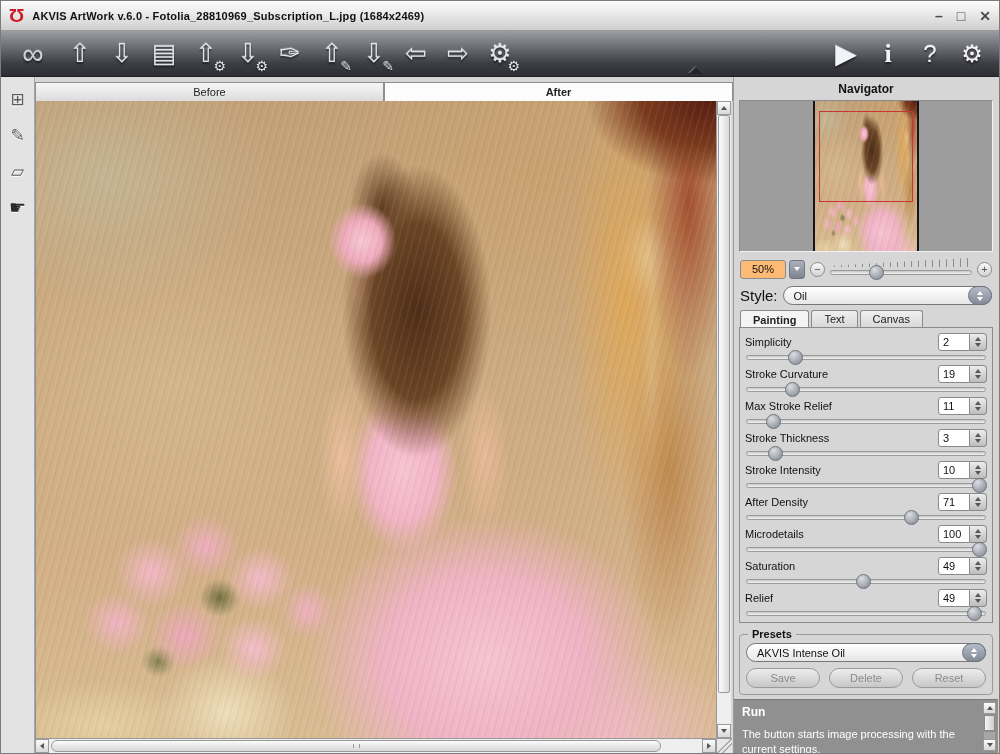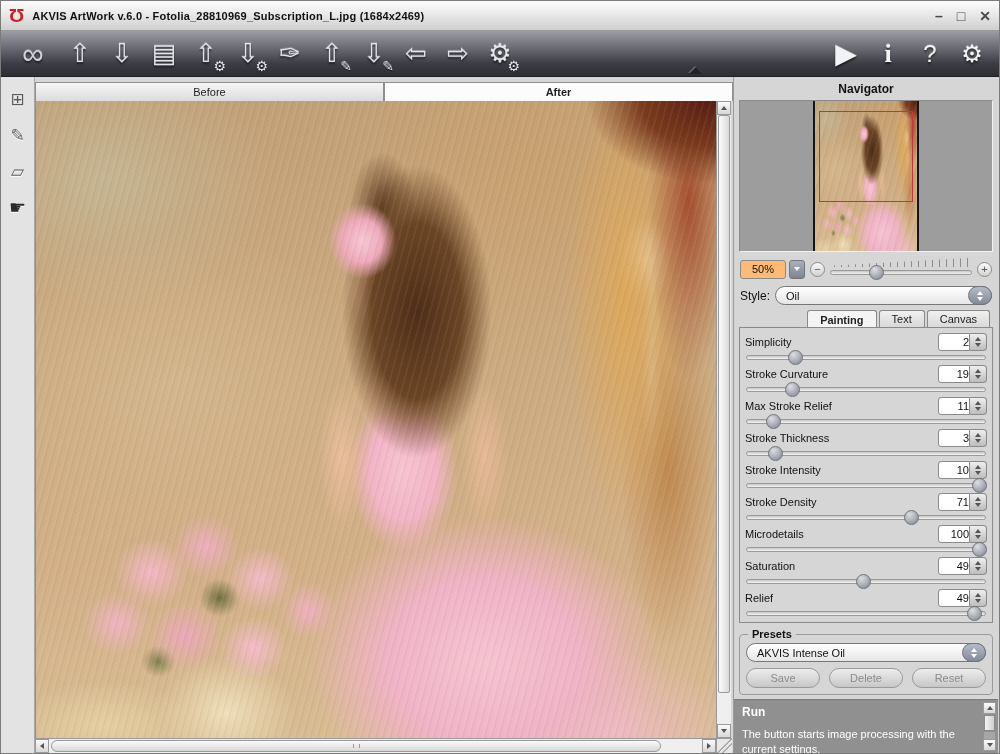--- a/index.html
+++ b/index.html
@@ -126,34 +126,34 @@
   .zoom-slider { position:relative; flex:1; height:22px; }
   .zoom-ticks { position:absolute; left:4px; right:4px; top:0; height:9px;
     background:repeating-linear-gradient(to right,#8c8c8c 0 1px, transparent 1px 7px);
     clip-path:polygon(0 100%, 0 82%, 100% 0, 100% 100%); }
   .zoom-track { position:absolute; left:0; right:0; top:12px; height:5px; border-radius:3px;
     background:linear-gradient(#c6c6c6,#f2f2f2); border:1px solid #9a9a9a; }
   .slider-thumb { position:absolute; top:7px; width:15px; height:15px; margin-left:-8px; border-radius:50%;
     background:radial-gradient(circle at 35% 28%, #dcdee2, #a3a7af 60%, #808590); border:1px solid #6e727a; }
 
   .style-row { display:flex; align-items:center; gap:5px; padding:2px 6px 3px; }
-  .style-label { font-size:12px; color:#111; }
+  .style-label { font-size:15px; color:#111; }
   .pill { position:relative; flex:1; height:19px; border:1px solid #777; border-radius:10px;
     background:linear-gradient(#ffffff,#e6e6e6); font-size:11px; color:#111; display:flex; align-items:center; padding:0 26px 0 10px; }
   .pill .spinner { position:absolute; right:-1px; top:-1px; width:24px; height:19px; border:1px solid #6e737d; border-radius:10px;
     background:linear-gradient(#b4bbc7,#838b99); display:flex; flex-direction:column; align-items:center; justify-content:center; gap:2px; }
 
-  .ptabs { display:flex; padding:0 6px; margin-top:2px;justify-content:flex-end; }
+  .ptabs { display:flex; padding:0 6px; margin-top:2px; }
   .ptab { font-size:11px; color:#222; padding:2px 12px 1px; border:1px solid #8a8a8a; border-bottom:none;
     background:linear-gradient(#f0f0f0,#d8d8d8); border-radius:3px 3px 0 0; margin-right:2px; }
   .ptab.active { background:#f4f4f4; font-weight:bold; position:relative; top:0; padding-top:3px; }
 
   .params-box { margin:0 5px; border:1px solid #8a8a8a; border-top-color:#8a8a8a; background:#d6d6d6; padding:4px 5px 2px; }
   .prow { height:32px; }
-  .prow-top { display:flex; align-items:center; height:19px;text-align:right; }
+  .prow-top { display:flex; align-items:center; height:19px; }
   .plabel { font-size:11px; color:#111; }
   .spin { margin-left:auto; display:flex; }
   .spin-val { width:32px; height:18px; background:#fff; border:1px solid #8a8a8a; border-radius:3px 0 0 3px;
     font-size:11px; line-height:16px; padding-left:4px; color:#111; }
   .spin-btns { width:17px; height:18px; border:1px solid #8a8a8a; border-left:none; border-radius:0 4px 4px 0;
     background:linear-gradient(#eeeeee,#bdbdbd); display:flex; flex-direction:column; align-items:center; justify-content:center; gap:2px; }
   .pslider { position:relative; height:13px; }
   .pslider .ptrack { position:absolute; left:1px; right:1px; top:4px; height:5px; border-radius:3px;
     background:linear-gradient(#c6c6c6,#f4f4f4); border:1px solid #9a9a9a; }
   .pslider .slider-thumb { top:-1px; }
@@ -408,21 +408,21 @@
                 </span>
               </span>
             </div>
           <div class="pslider">
               <div class="ptrack"></div>
               <div class="slider-thumb" style="left: 97%;"></div>
             </div>
         </div>
         <div class="prow">
           <div class="prow-top">
-              <span class="plabel">Stroke Density</span>
+              <span class="plabel">After Density</span>
             <span class="spin">
                 <span class="spin-val">71</span>
                 <span class="spin-btns">
                   <span class="tri-up"></span>
                   <span class="tri-down"></span>
                 </span>
               </span>
             </div>
           <div class="pslider">
               <div class="ptrack"></div>

